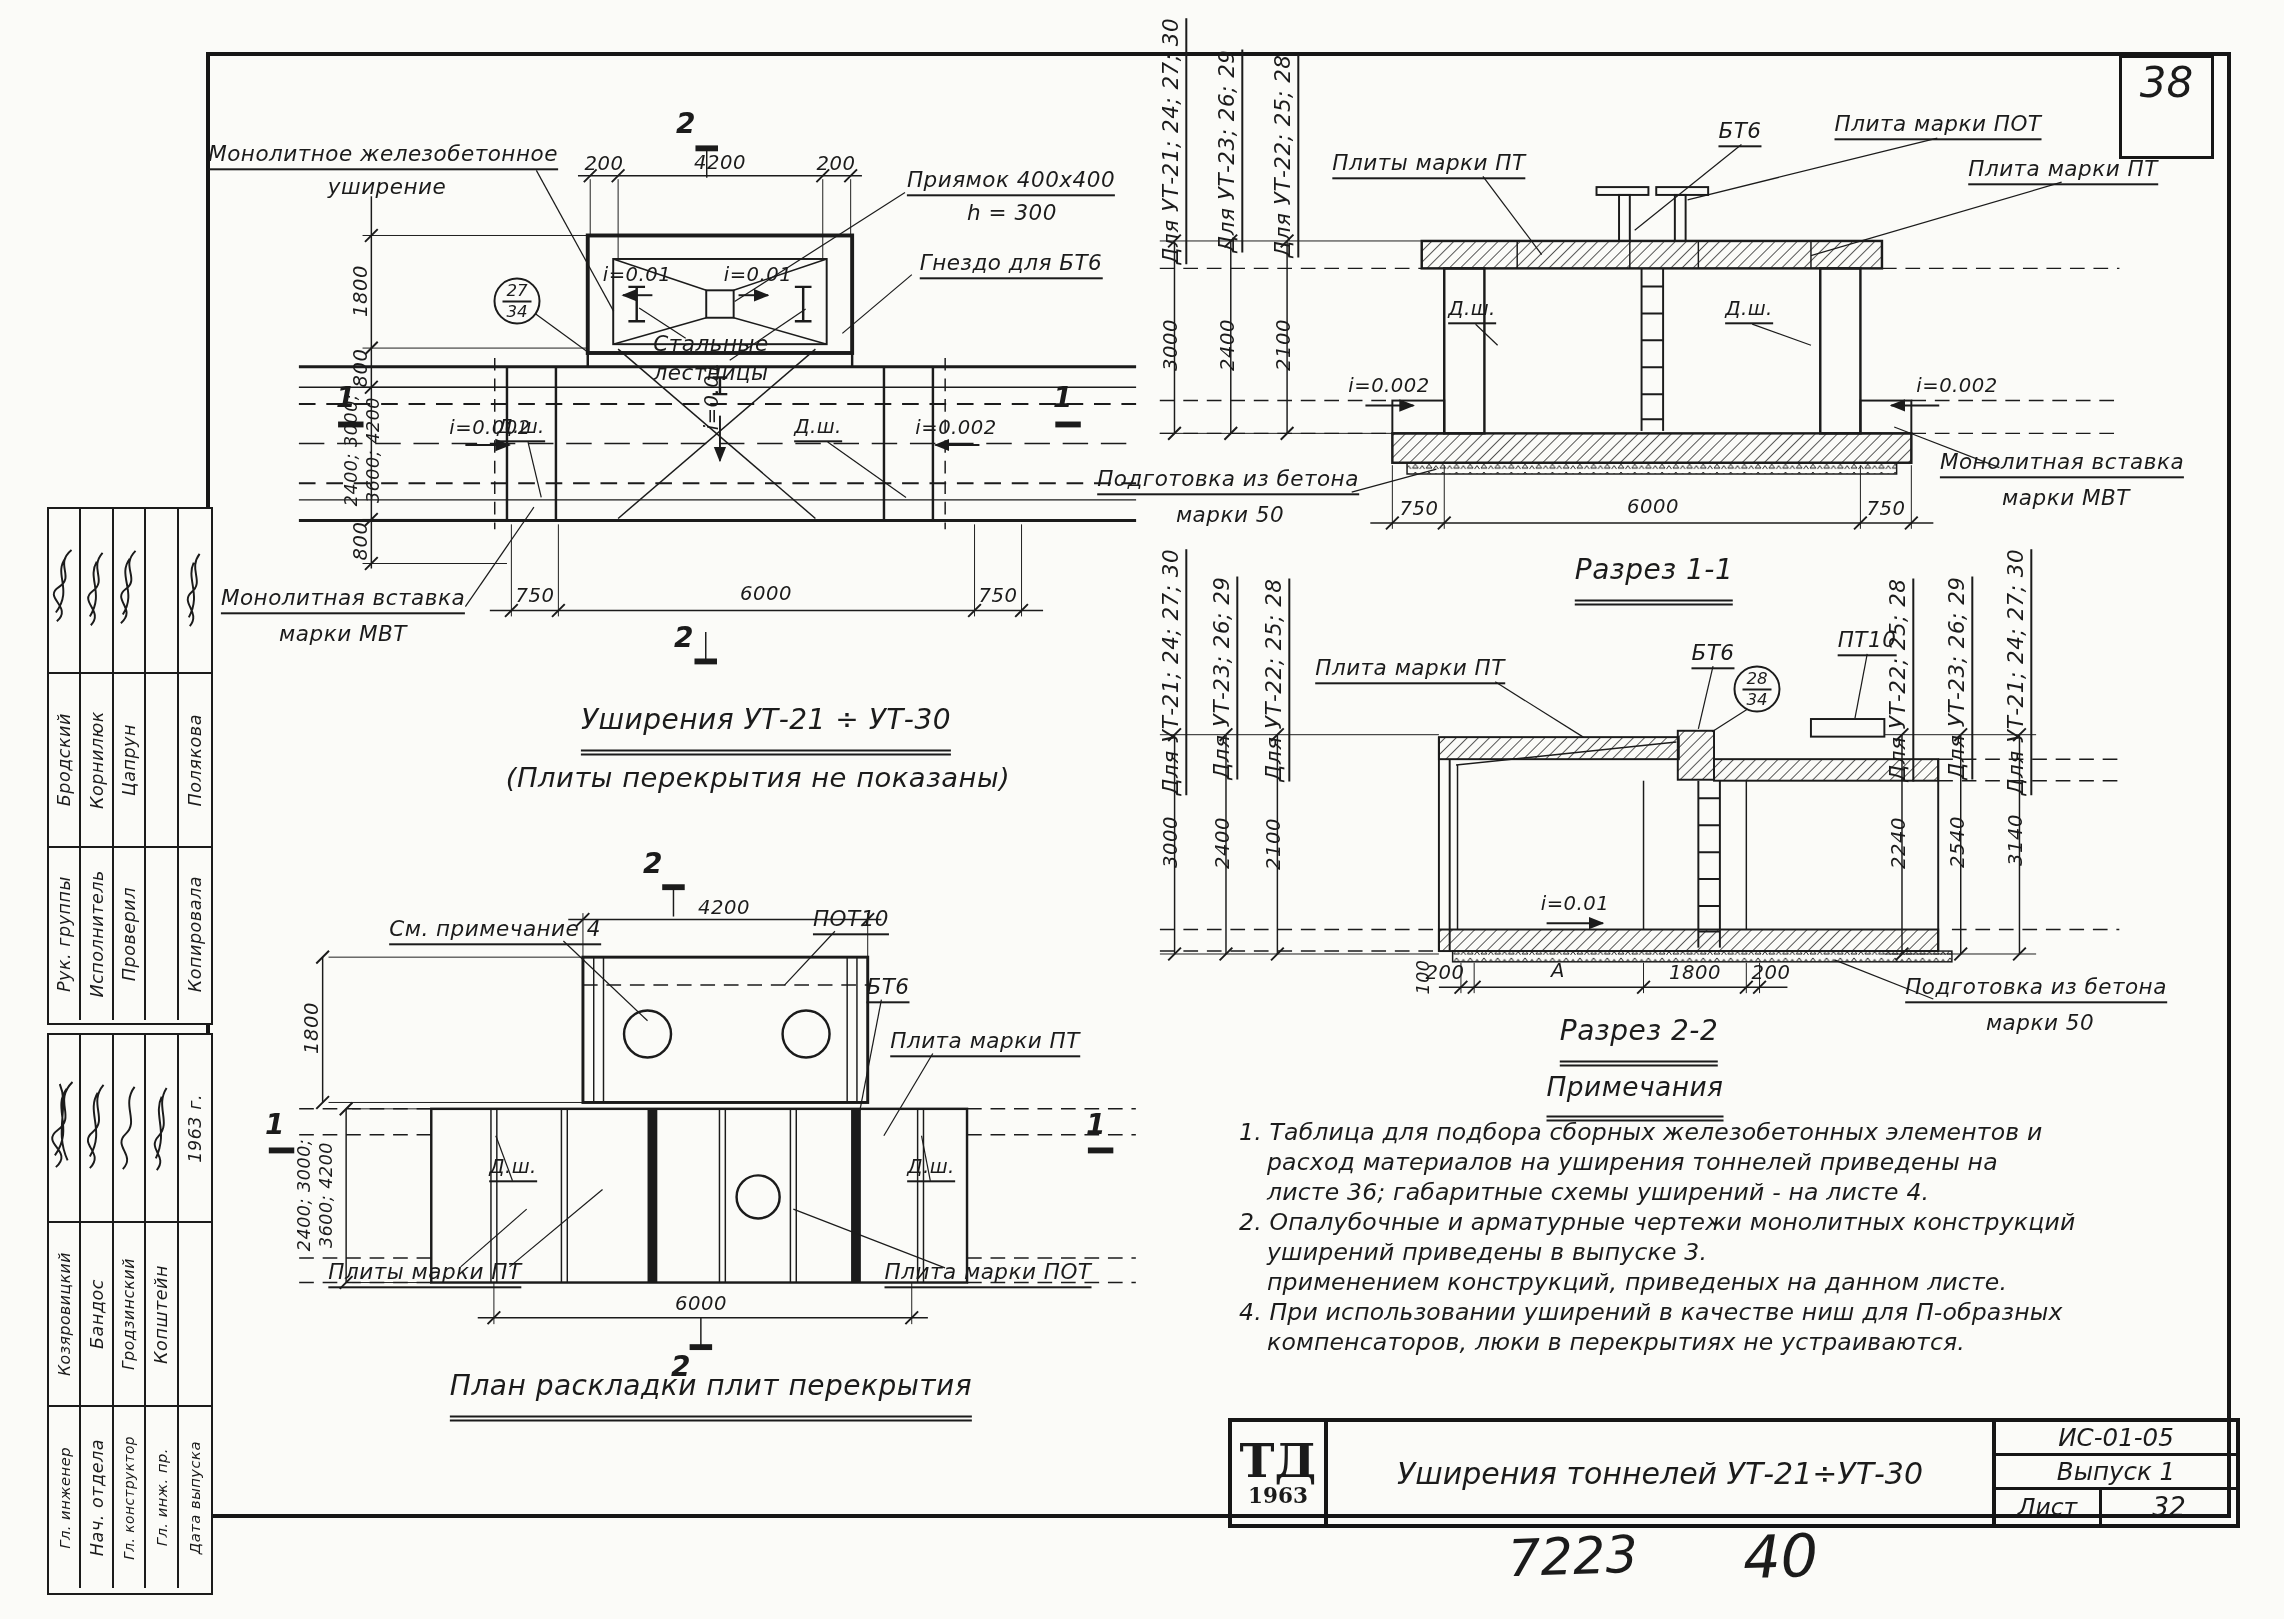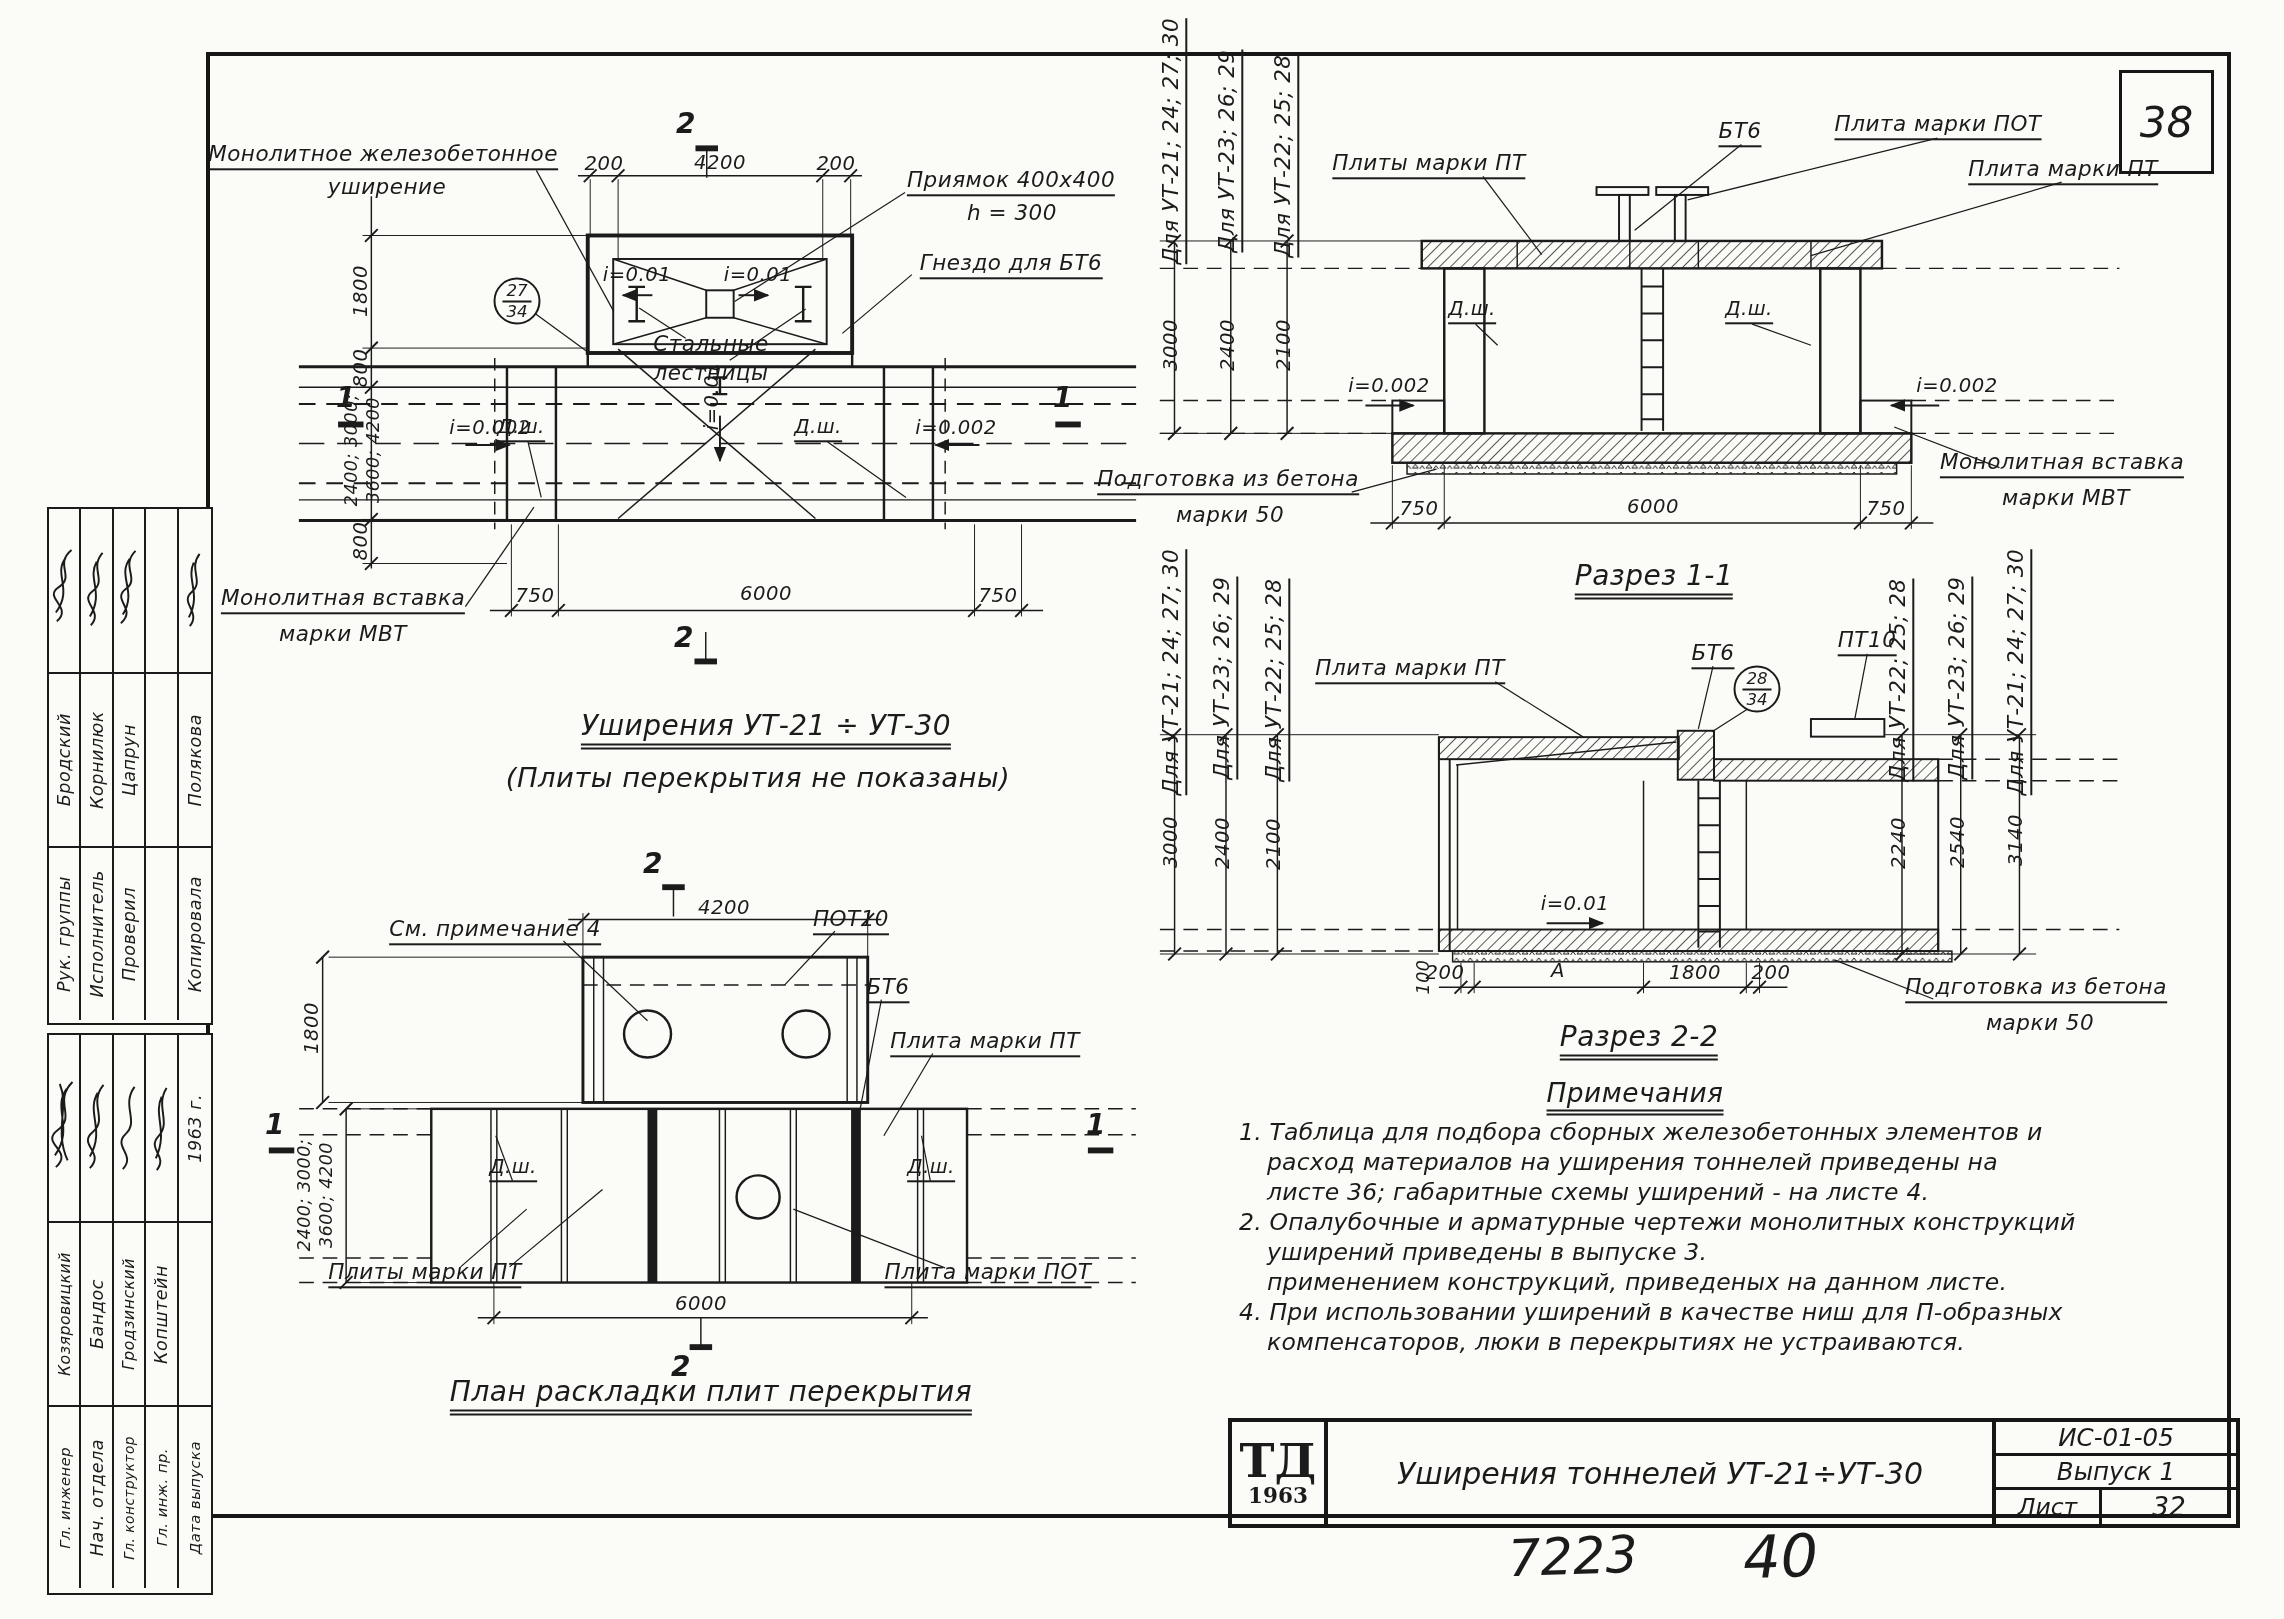--- a/index.html
+++ b/index.html
@@ -6,21 +6,21 @@
   .sheet{position:relative;width:2284px;height:1619px;background:#fbfbf8;overflow:hidden;
          font-family:"DejaVu Sans",sans-serif;color:#1b1b1b;}
   .frame{position:absolute;left:206px;top:52px;width:2017px;height:1458px;border:4.9px solid #161616;}
   svg{position:absolute;overflow:visible;}
   .lbl{position:absolute;font:italic 21.5px "DejaVu Sans",sans-serif;color:#1b1b1b;
        transform:translate(-50%,-50%);white-space:nowrap;letter-spacing:0.5px;}
   .sm{font-size:19.6px;}
   .xs{font-size:17.6px;}
   .u{border-bottom:2.4px solid #1b1b1b;padding-bottom:2.4px;}
   .vlab{transform:translate(-50%,-50%) rotate(-90deg);}
-  .cap{font-size:28px;border-bottom:6.9px double #1b1b1b;padding-bottom:2px;}
+  .cap{font-size:28px;border-bottom:6.9px double #1b1b1b;padding-bottom:14px;}
   .cap2{font-size:27.4px;text-align:right;}
   .secnum{font-size:28px;font-weight:bold;}
   .circ{position:absolute;width:43px;height:43px;border:2.4px solid #1b1b1b;border-radius:50%;
         transform:translate(-50%,-50%);display:flex;flex-direction:column;align-items:center;
         justify-content:center;font:italic 16.6px "DejaVu Sans",sans-serif;line-height:18.6px;background:#fbfbf8;}
   .circ .b{border-top:2px solid #1b1b1b;padding:0 3.9px;}
   
   .sb{position:absolute;left:47px;width:162px;border:2.4px solid #1b1b1b;background:#fbfbf8;}
   .sbrow{display:grid;grid-template-columns:repeat(5,1fr);border-bottom:2px solid #1b1b1b;}
   .sbrow:last-child{border-bottom:none;}
@@ -33,22 +33,22 @@
   .tb-logo{width:92px;border-right:4.4px solid #161616;display:flex;flex-direction:column;align-items:center;justify-content:center;}
   .tb-logo .td{font:bold 47px "DejaVu Serif",serif;line-height:44px;}
   .tb-logo .yr{font:bold 21.5px "DejaVu Serif",serif;}
   .tb-title{flex:1;display:flex;align-items:center;justify-content:center;font:italic 30px "DejaVu Sans",sans-serif;}
   .tb-right{width:240px;border-left:4.4px solid #161616;display:flex;flex-direction:column;}
   .tb-r1,.tb-r2{flex:1;border-bottom:3.4px solid #161616;display:flex;align-items:center;justify-content:center;
         font:italic 24.5px "DejaVu Sans",sans-serif;}
   .tb-r3{flex:1.1;display:flex;}
   .tb-r3 .c1{width:103px;border-right:3.4px solid #161616;display:flex;align-items:center;justify-content:center;font:italic 23.5px "DejaVu Sans",sans-serif;}
   .tb-r3 .c2{flex:1;display:flex;align-items:center;justify-content:center;font:italic 26.4px "DejaVu Sans",sans-serif;}
-  .corner{position:absolute;left:2119px;top:70px;width:89px;height:98px;border:3.9px solid #161616;
-          display:flex;align-items:center;justify-content:center;font:italic 42px "DejaVu Sans",sans-serif;}
+  .corner{position:absolute;left:2119px;top:55px;width:89px;height:98px;border:3.9px solid #161616;
+          display:flex;justify-content:center;font:italic 42px "DejaVu Sans",sans-serif;}
   .hand{position:absolute;font:italic 51px "DejaVu Sans",sans-serif;transform:rotate(-2deg);}
   .notes{position:absolute;left:1239px;top:1117px;width:964px;}
   .nline{font:italic 23.5px "DejaVu Sans",sans-serif;line-height:30px;white-space:nowrap;letter-spacing:0.2px;}
   .cont{padding-left:28px;}
 </style>
 </head>
 <body>
 
 <div class="sheet">
 

